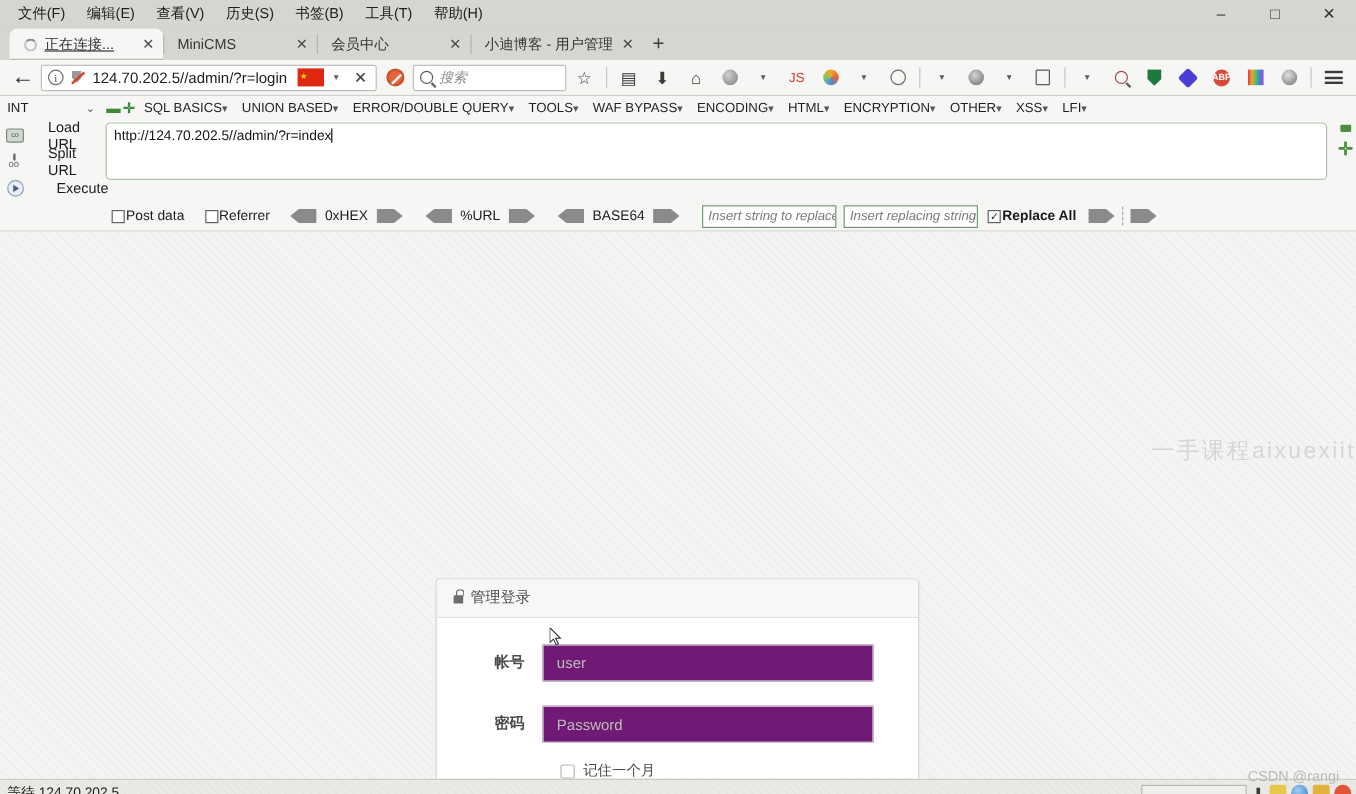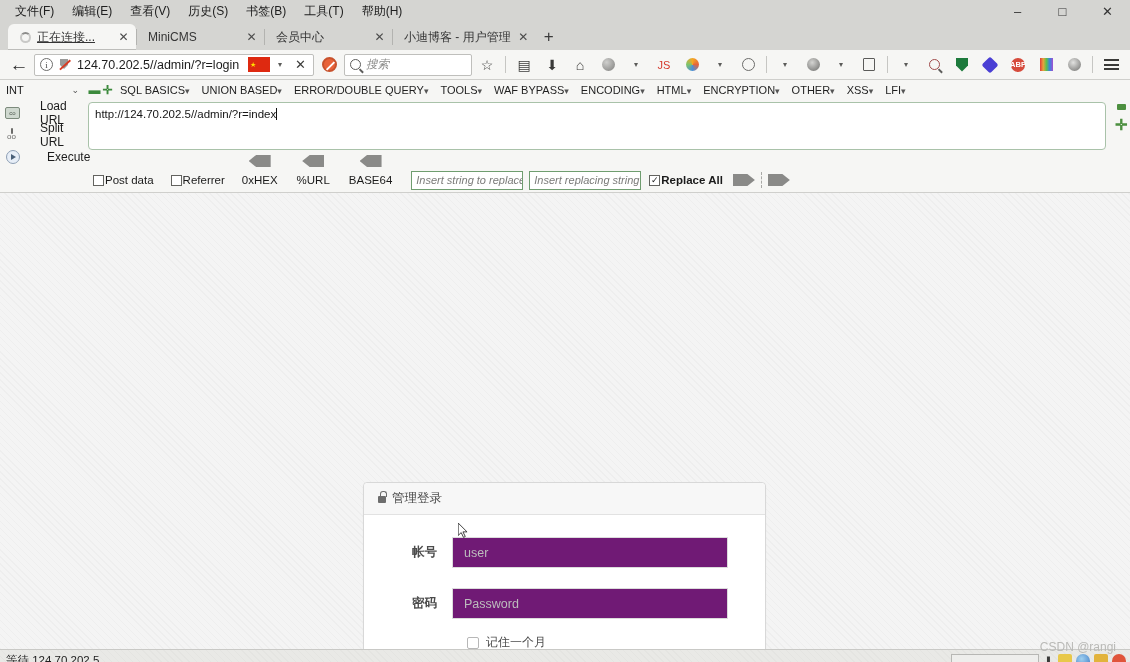--- a/index.html
+++ b/index.html
@@ -230,21 +230,21 @@
     width:11px; height:11px; border:1.3px solid #63635f; background:#fff;
     display:inline-flex; align-items:center; justify-content:center;
     flex:none; font-size:9px; color:#1b1b1b;
   }
   .opt-item { display:flex; align-items:center; gap:1px; margin-right:17px; }
   .arrow-l, .arrow-r {
     width:22px; height:12px; background:#8a8a88; flex:none;
   }
   .arrow-l { clip-path:polygon(0 50%,34% 0,100% 0,100% 100%,34% 100%); }
   .arrow-r { clip-path:polygon(0 0,66% 0,100% 50%,66% 100%,0 100%); }
-  .enc-grp { display:flex; align-items:center; gap:7px; margin-right:19px;flex-direction:column; }
+  .enc-grp { display:flex; align-items:center; gap:7px; margin-right:19px; }
   .enc-lbl { font-size:11.5px; }
   .rep-input {
     width:112px; height:19px; border:1px solid #6f9d6f; background:#fff;
     font-size:11px; color:#7a7a78; font-style:italic; padding:0 4px;
     display:flex; align-items:center; overflow:hidden; white-space:nowrap;
   }
   .rep-input + .rep-input { margin-left:6px; }
   .vdiv { width:1px; height:16px; border-left:1px dashed #a9a9a6; margin:0 6px; }
 
   
@@ -544,20 +544,21 @@
       <span style="font-weight:bold;">Replace All</span>
     </div>
     <span class="arrow-r"></span>
     <span class="vdiv"></span>
     <span class="arrow-r"></span>
   </div>
 </div>
 
 <div class="content">
 
+  <div class="watermark">一手课程aixuexiit</div>
 
   <div class="panel">
     <div class="panel-head">
       <span class="lock"></span>
       <span>管理登录</span>
     </div>
 
     <div class="panel-body">
       <div class="formrow">
         <div class="flabel">帐号</div>

